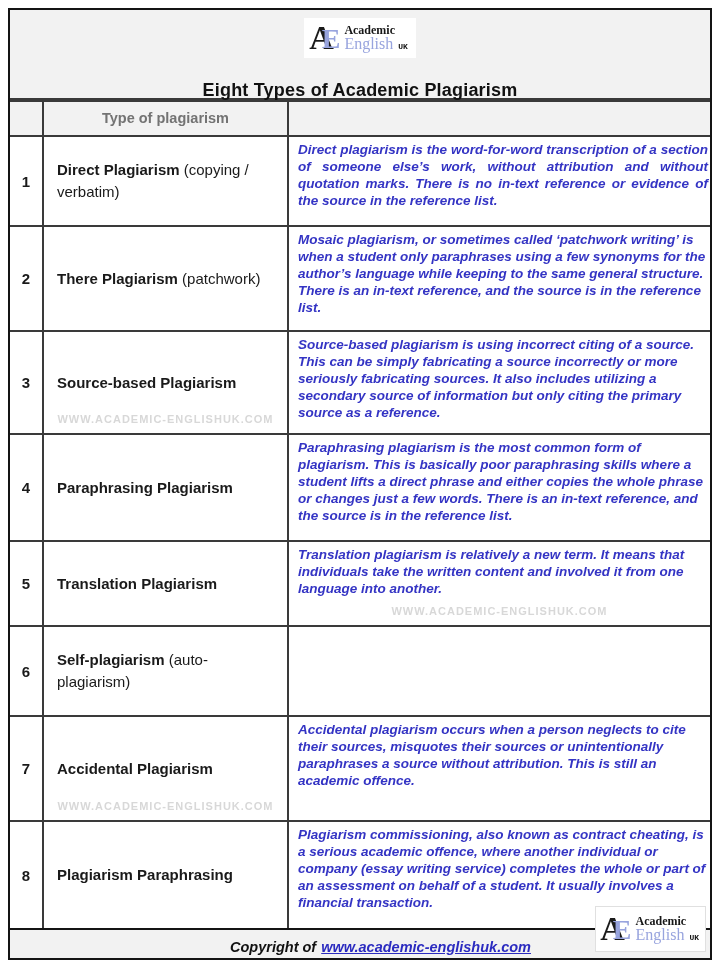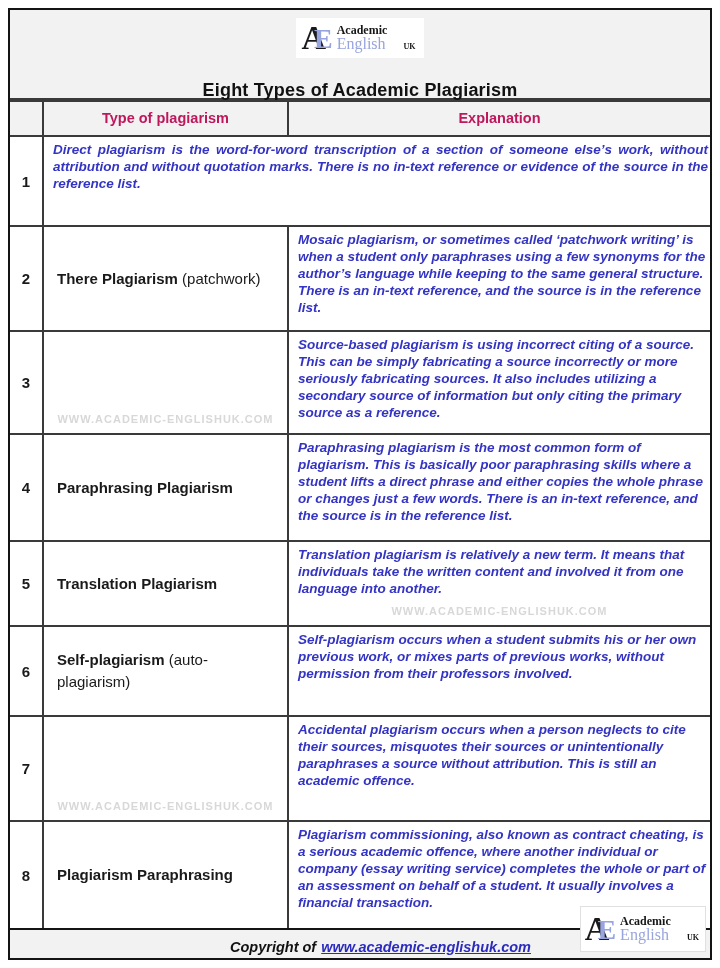--- a/index.html
+++ b/index.html
@@ -25,21 +25,21 @@
     display:flex; align-items:center;
     padding:3px 8px 3px 5px;
     height:46px;
   }
   .monogram { font-family:"Liberation Serif", serif; position:relative; display:flex; align-items:center; }
   .mono-a { font-size:34px; font-weight:bold; color:#1a1a1a; line-height:1; }
   .mono-e { font-size:28px; font-weight:bold; color:#98a4de; line-height:1; margin-left:-12px; margin-top:2px; }
   .logo-words { display:flex; flex-direction:column; margin-left:4px; line-height:1.02; }
   .logo-w1 { font-family:"Liberation Serif", serif; font-size:12px; font-weight:bold; color:#161616; }
   .logo-w2 { font-family:"Liberation Serif", serif; font-size:16px; color:#98a4de; }
-  .logo-uk { font-family:Liberation Serif, serif; font-size:8px; font-weight:bold; color:#161616; margin-left:18px; }
+  .logo-uk { font-family:Liberation Mono, monospace; font-size:8px; font-weight:bold; color:#161616; margin-left:5px; }
   .doc-title {
     margin-top:22px;
     font-size:18px; font-weight:bold; color:#111111; letter-spacing:0.2px;
   }
   
   .row { display:flex; width:100%; border-top:2px solid #3a3a3a; }
   .row:first-child { border-top:none; }
   .cell-num {
     width:34px; flex:0 0 34px;
     border-right:2px solid #3a3a3a;
@@ -64,21 +64,21 @@
     font-style:italic;
     font-weight:600;
     font-size:13.5px;
     line-height:17px;
     color:#3434c4;
   }
   .cell-expl.justify { text-align:justify; }
   .header-row { background:#f2f2f2; height:35px; }
   .header-row .cell-type, .header-row .cell-expl {
     display:flex; align-items:center; justify-content:center;
-    font-style:normal; font-weight:bold; color:#be185d; font-size:14.5px;
+    font-style:normal; font-weight:bold; color:#737373; font-size:14.5px;
     padding:7px;
   }
   .h90  { height:90px; }
   .h105 { height:105px; }
   .h103 { height:103px; }
   .h107 { height:107px; }
   .h85  { height:85px; }
   .h90b { height:90px; }
   .h108 { height:108px; }
   .watermark {
@@ -124,39 +124,42 @@
         <span class="logo-w1">Academic</span>
         <span class="logo-w2"><span>English</span><span class="logo-uk">UK</span></span>
       </span>
     </div>
     <div class="doc-title">Eight Types of Academic Plagiarism</div>
   </div>
 
   <div class="row header-row">
     <div class="cell-num"></div>
     <div class="cell-type">Type of plagiarism</div>
-    <div class="cell-expl">Explanation</div>
   </div>
 
   <div class="row h90">
     <div class="cell-num">1</div>
+    <div class="cell-type">
+        <span><span class="tname">Direct Plagiarism</span><span> (copying / verbatim)</span></span>
+      </div>
     <div class="cell-expl justify">Direct plagiarism is the word-for-word transcription of a section of someone else’s work, without attribution and without quotation marks. There is no in-text reference or evidence of the source in the reference list.</div>
   </div>
 
   <div class="row h105">
     <div class="cell-num">2</div>
     <div class="cell-type">
         <span><span class="tname">There Plagiarism</span><span> (patchwork)</span></span>
       </div>
     <div class="cell-expl">Mosaic plagiarism, or sometimes called ‘patchwork writing’ is when a student only paraphrases using a few synonyms for the author’s language while keeping to the same general structure. There is an in-text reference, and the source is in the reference list.</div>
   </div>
 
   <div class="row h103">
     <div class="cell-num">3</div>
     <div class="cell-type">
+        <span><span class="tname">Source-based Plagiarism</span><span></span></span>
       <span class="watermark">WWW.ACADEMIC-ENGLISHUK.COM</span>
     </div>
     <div class="cell-expl">Source-based plagiarism is using incorrect citing of a source. This can be simply fabricating a source incorrectly or more seriously fabricating sources. It also includes utilizing a secondary source of information but only citing the primary source as a reference.</div>
   </div>
 
   <div class="row h107">
     <div class="cell-num">4</div>
     <div class="cell-type">
         <span><span class="tname">Paraphrasing Plagiarism</span><span></span></span>
       </div>
@@ -171,26 +174,26 @@
     <div class="cell-expl"><span>Translation plagiarism is relatively a new term. It means that individuals take the written content and involved it from one language into another.</span>
       <span class="watermark">WWW.ACADEMIC-ENGLISHUK.COM</span>
     </div>
   </div>
 
   <div class="row h90b">
     <div class="cell-num">6</div>
     <div class="cell-type">
         <span><span class="tname">Self-plagiarism</span><span> (auto-plagiarism)</span></span>
       </div>
-    <div class="cell-expl">Self-plagiarism occurs when a student submits his or her own previous work, or mixes parts of previous works, without permission from their professors involved.</div>
   </div>
 
   <div class="row h105">
     <div class="cell-num">7</div>
     <div class="cell-type">
+        <span><span class="tname">Accidental Plagiarism</span><span></span></span>
       <span class="watermark">WWW.ACADEMIC-ENGLISHUK.COM</span>
     </div>
     <div class="cell-expl">Accidental plagiarism occurs when a person neglects to cite their sources, misquotes their sources or unintentionally paraphrases a source without attribution. This is still an academic offence.</div>
   </div>
 
   <div class="row h108">
     <div class="cell-num">8</div>
     <div class="cell-type">
         <span><span class="tname">Plagiarism Paraphrasing</span><span></span></span>
       </div>

